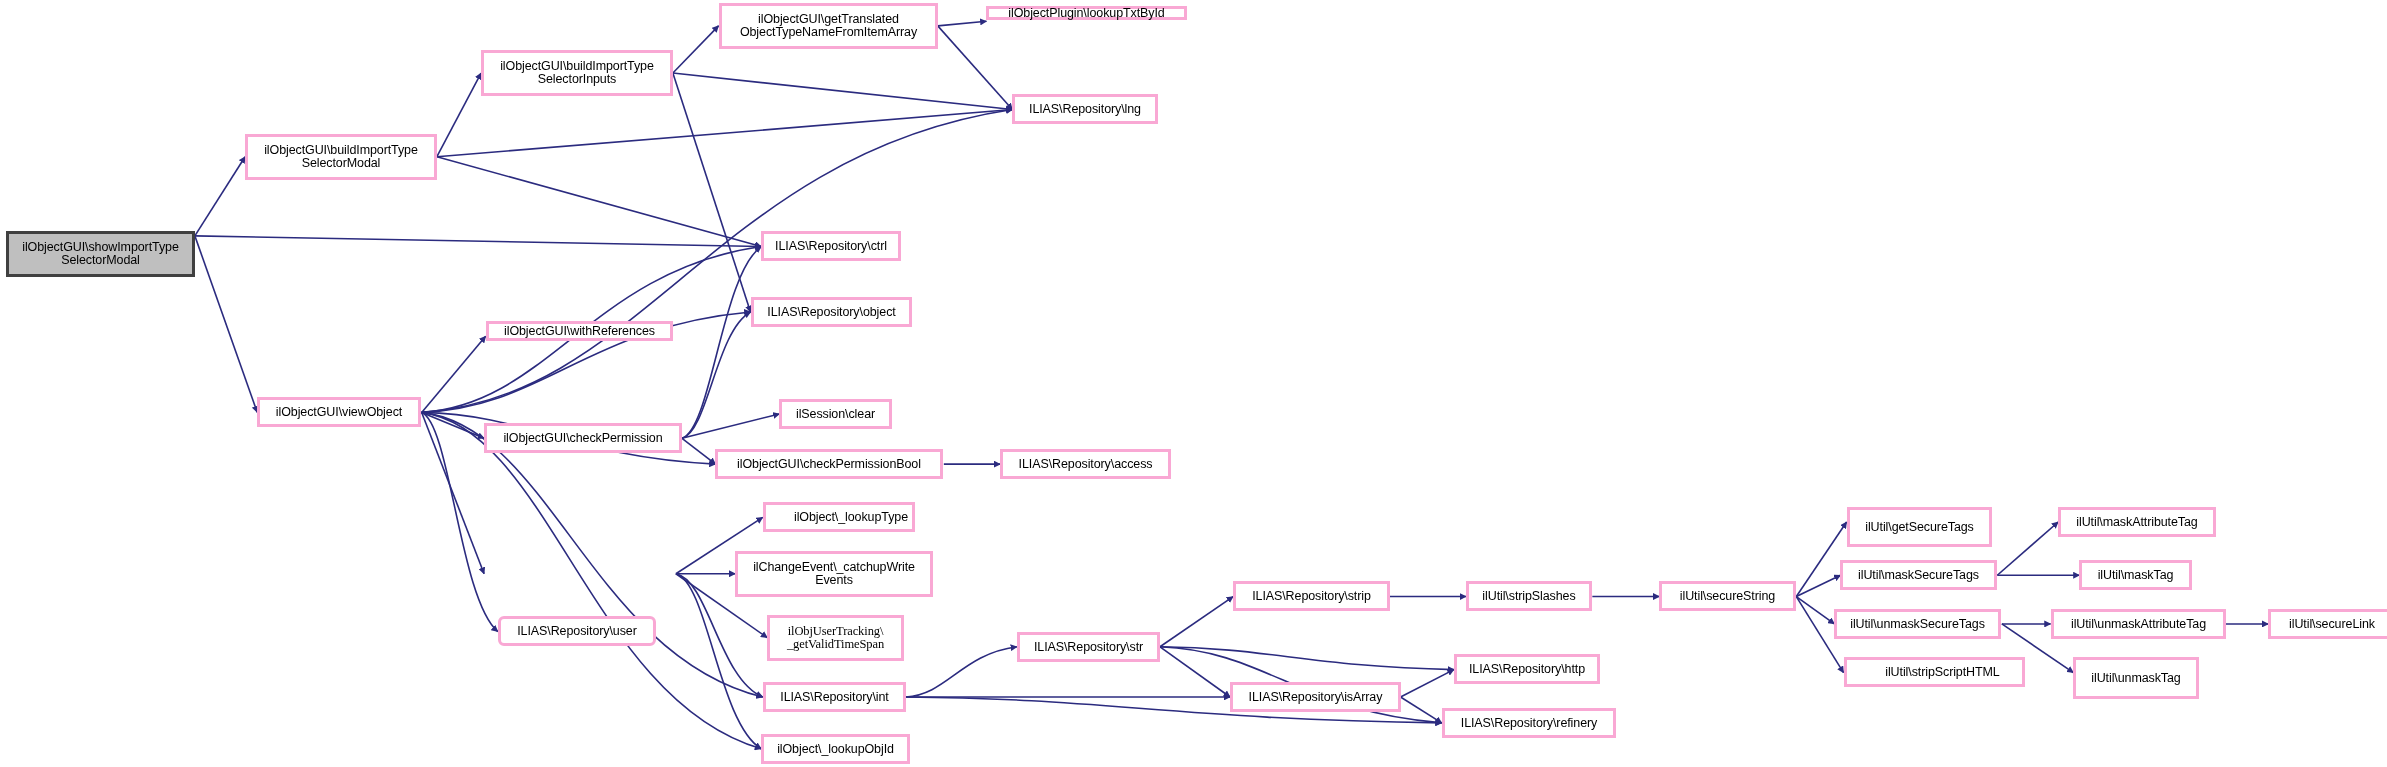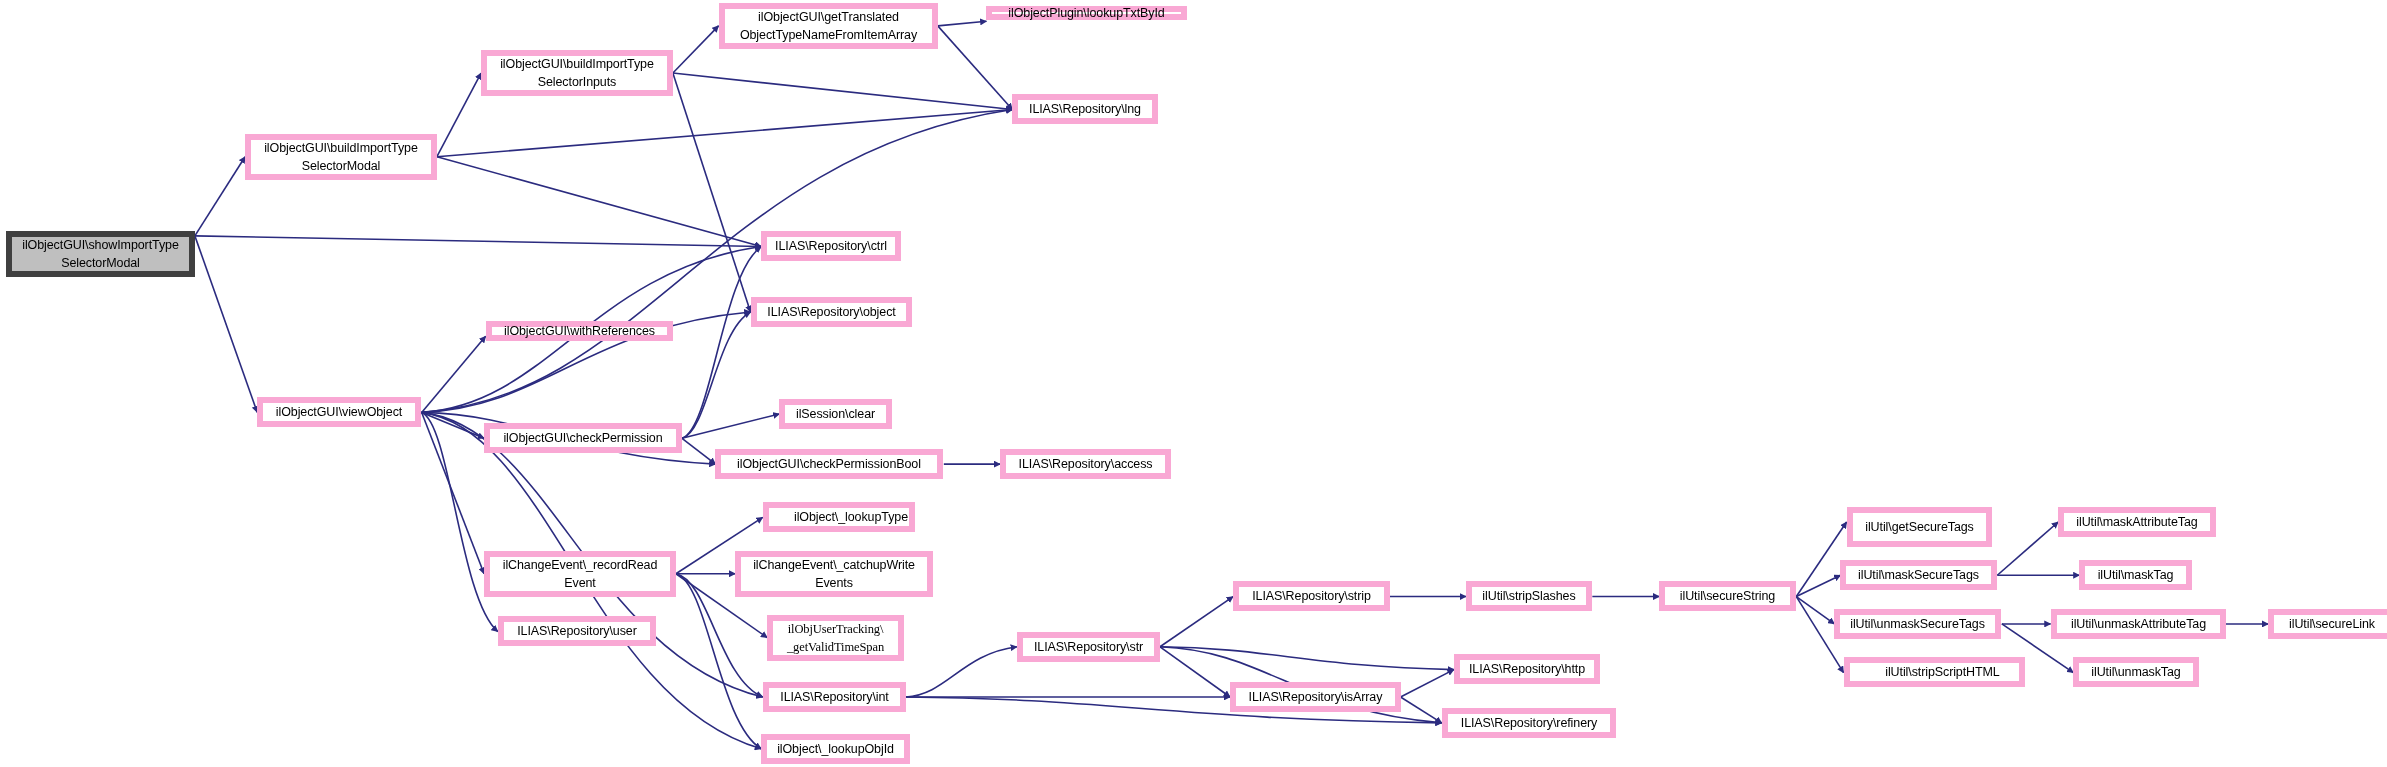--- a/index.html
+++ b/index.html
@@ -20,25 +20,25 @@
     position: absolute;
     left: 0;
     top: 0;
     width: 2387px;
     height: 767px;
     pointer-events: none;
   }
   .node {
     position: absolute;
     box-sizing: border-box;
-    border: 6px solid #f9a8d4;
+    border: 3px solid #f9a8d4;
     background: #ffffff;
     color: #000000;
     font-size: 12.5px;
-    line-height: 18px;
+    line-height: 13px;
     display: flex;
     align-items: center;
     justify-content: center;
     text-align: center;
     white-space: pre-line;
     letter-spacing: -0.1px;
     z-index: 2;
   }
   .node.root {
     background: #bfbfbf;
@@ -119,38 +119,36 @@
     <div class="node" style="left: 1012px; top: 94px; width: 146px; height: 30px;">ILIAS\Repository\lng</div>
     <div class="node" style="left: 761px; top: 231px; width: 140px; height: 30px;">ILIAS\Repository\ctrl</div>
     <div class="node" style="left: 751px; top: 297px; width: 161px; height: 30px;">ILIAS\Repository\object</div>
     <div class="node" style="left: 486px; top: 321px; width: 187px; height: 20px;">ilObjectGUI\withReferences</div>
     <div class="node" style="left: 257px; top: 397px; width: 164px; height: 30px;">ilObjectGUI\viewObject</div>
     <div class="node" style="left: 484px; top: 423px; width: 198px; height: 30px;">ilObjectGUI\checkPermission</div>
     <div class="node" style="left: 779px; top: 399px; width: 113px; height: 30px;">ilSession\clear</div>
     <div class="node" style="left: 715px; top: 449px; width: 228px; height: 30px;">ilObjectGUI\checkPermissionBool</div>
     <div class="node" style="left: 1000px; top: 449px; width: 171px; height: 30px;">ILIAS\Repository\access</div>
     <div class="node" style="left: 763px; top: 502px; width: 152px; height: 30px; padding-left: 24px;">ilObject\_lookupType</div>
-    <div class="node" style="left: 484px; top: 551px; width: 192px; height: 46px;">ilChangeEvent\_recordRead
-Event</div>
     <div class="node" style="left: 735px; top: 551px; width: 198px; height: 46px;">ilChangeEvent\_catchupWrite
 Events</div>
     <div class="node" style="left: 767px; top: 615px; width: 137px; height: 46px; font-family: Liberation Serif, serif;">ilObjUserTracking\
 _getValidTimeSpan</div>
-    <div class="node" style="left: 498px; top: 616px; width: 158px; height: 30px;">ILIAS\Repository\user</div>
+    <div class="node" style="left: 498px; top: 616px; width: 158px; height: 30px; border-radius: 6px;">ILIAS\Repository\user</div>
     <div class="node" style="left: 763px; top: 682px; width: 143px; height: 30px;">ILIAS\Repository\int</div>
     <div class="node" style="left: 761px; top: 734px; width: 149px; height: 30px;">ilObject\_lookupObjId</div>
     <div class="node" style="left: 1017px; top: 632px; width: 143px; height: 30px;">ILIAS\Repository\str</div>
     <div class="node" style="left: 1233px; top: 581px; width: 157px; height: 30px;">ILIAS\Repository\strip</div>
     <div class="node" style="left: 1466px; top: 581px; width: 126px; height: 30px;">ilUtil\stripSlashes</div>
     <div class="node" style="left: 1659px; top: 581px; width: 137px; height: 30px;">ilUtil\secureString</div>
     <div class="node" style="left: 1230px; top: 682px; width: 171px; height: 30px;">ILIAS\Repository\isArray</div>
     <div class="node" style="left: 1454px; top: 654px; width: 146px; height: 30px;">ILIAS\Repository\http</div>
     <div class="node" style="left: 1442px; top: 708px; width: 174px; height: 30px;">ILIAS\Repository\refinery</div>
     <div class="node" style="left: 1847px; top: 507px; width: 145px; height: 40px;">ilUtil\getSecureTags</div>
     <div class="node" style="left: 1840px; top: 560px; width: 157px; height: 30px;">ilUtil\maskSecureTags</div>
     <div class="node" style="left: 1834px; top: 609px; width: 167px; height: 30px;">ilUtil\unmaskSecureTags</div>
     <div class="node" style="left: 1844px; top: 657px; width: 181px; height: 30px; padding-left: 16px;">ilUtil\stripScriptHTML</div>
     <div class="node" style="left: 2058px; top: 507px; width: 158px; height: 30px;">ilUtil\maskAttributeTag</div>
     <div class="node" style="left: 2079px; top: 560px; width: 113px; height: 30px;">ilUtil\maskTag</div>
     <div class="node" style="left: 2051px; top: 609px; width: 175px; height: 30px;">ilUtil\unmaskAttributeTag</div>
-    <div class="node" style="left: 2073px; top: 657px; width: 126px; height: 30px;">ilUtil\unmaskTag</div>
+    <div class="node" style="left: 2073px; top: 657px; width: 126px; height: 42px;">ilUtil\unmaskTag</div>
     <div class="node" style="left: 2268px; top: 609px; width: 128px; height: 30px;">ilUtil\secureLink</div>
   </div>
 
 </body></html>

